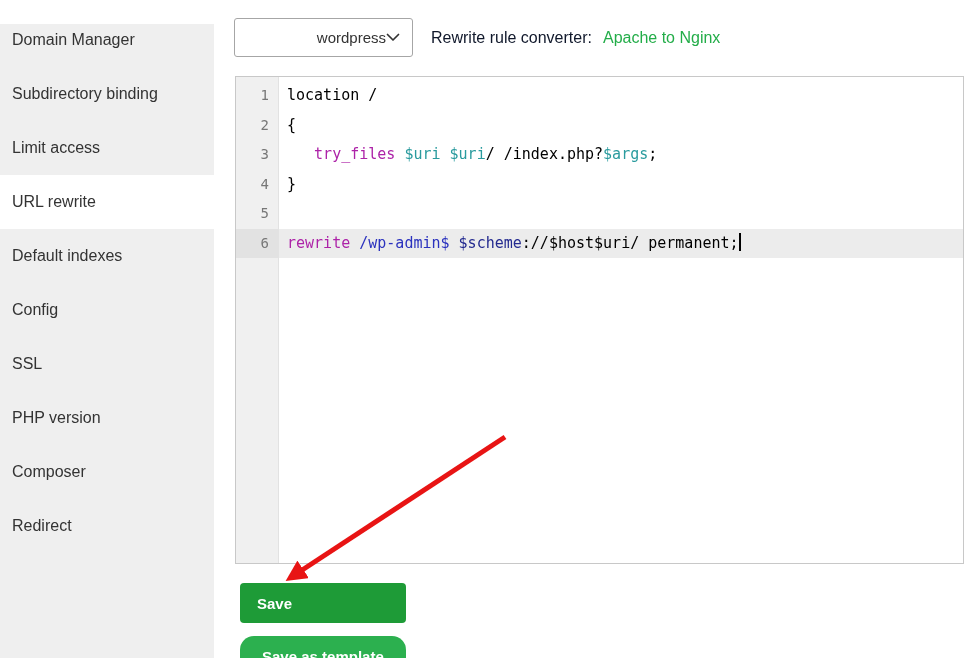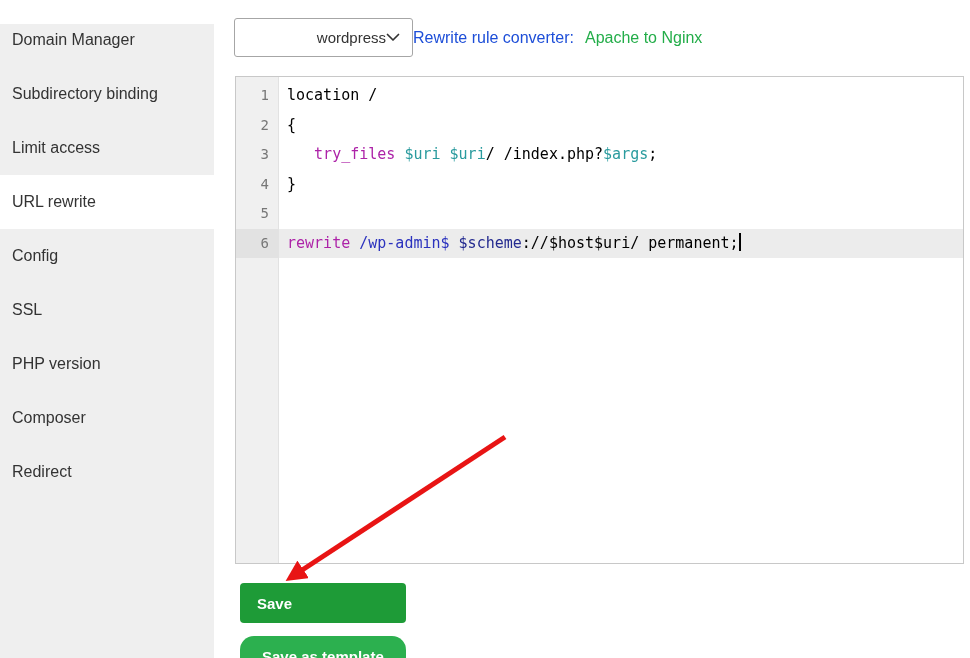--- a/index.html
+++ b/index.html
@@ -25,21 +25,21 @@
   .toolbar {
     position: absolute; left: 234px; top: 18px; height: 39px;
     display: flex; align-items: center;
   }
   .select-box {
     width: 179px; height: 39px; box-sizing: border-box;
     border: 1px solid #a6a6a6; border-radius: 3px; background: #fff;
     display: flex; align-items: center; justify-content: flex-end;
     padding: 0 12px 0 14px; font-size: 15px; color: #333; cursor: pointer;
   }
-  .conv-label { margin-left: 0; font-size: 16px; color: #1d4ed8; }
+  .conv-label { margin-left: 18px; font-size: 16px; color: #0f172a; }
   .conv-link  { margin-left: 11px;  font-size: 16px; color: var(--accent-green-link, #23ad49); cursor: pointer; text-decoration: none; }
 
   
   .editor {
     position: absolute; left: 235px; top: 76px; width: 727px; height: 486px;
     border: 1px solid #c8c8c8; background: #fff;
     font-family: "DejaVu Sans Mono", "Liberation Mono", monospace;
     cursor: text;
   }
   .gutter-bg {
@@ -80,20 +80,21 @@
 </style>
 </head>
 <body>
 
 <div class="sidebar">
   <div class="sidebar-list">
       <div class="side-item">Domain Manager</div>
       <div class="side-item">Subdirectory binding</div>
       <div class="side-item">Limit access</div>
       <div class="side-item selected">URL rewrite</div>
+      <div class="side-item">Default indexes</div>
       <div class="side-item">Config</div>
       <div class="side-item">SSL</div>
       <div class="side-item">PHP version</div>
       <div class="side-item">Composer</div>
       <div class="side-item">Redirect</div>
     </div>
 </div>
 
 <div class="toolbar">
   <div class="select-box">

